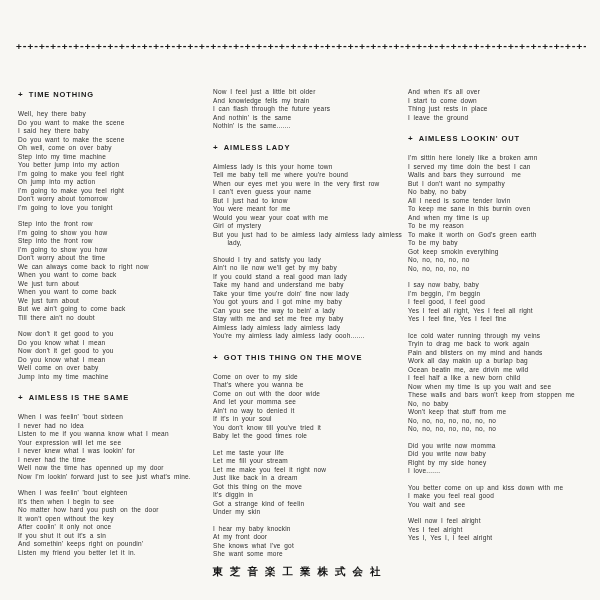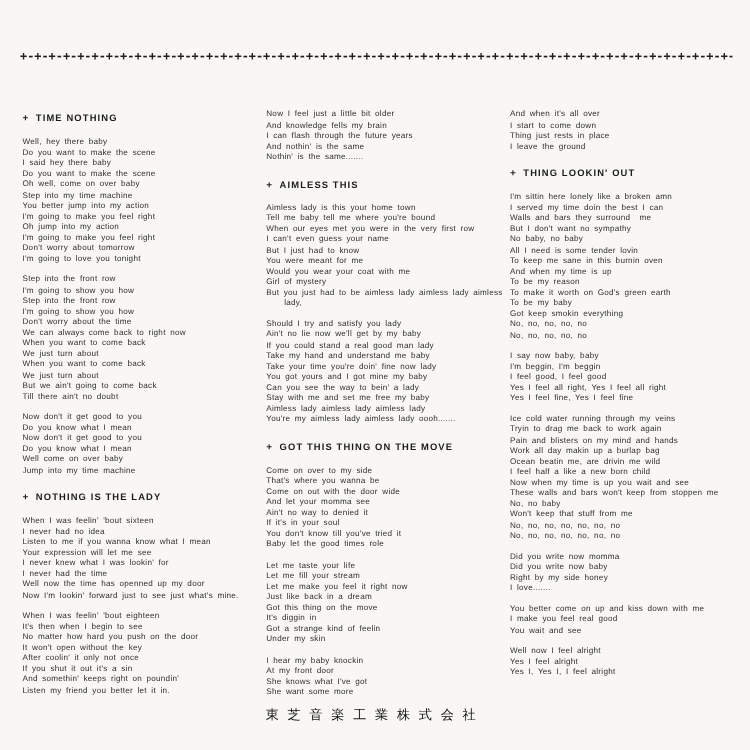--- a/index.html
+++ b/index.html
@@ -71,21 +71,21 @@
     white-space: pre;
     color: #2e2e2e;
   }
   .publisher {
     position: absolute;
     top: 565px;
     left: 0;
     right: 0;
     text-align: center;
     font-size: 10.5px;
-    font-weight: normal;
+    font-weight: bold;
     letter-spacing: 7px;
     color: #141414;
   }
 </style>
 </head>
 <body>
 
 <div class="border-row">+-+-+-+-+-+-+-+-+-+-+-+-+-+-+-+-+-+-+-+-+-+-+-+-+-+-+-+-+-+-+-+-+-+-+-+-+-+-+-+-+-+-+-+-+-+-+-+-+-+-+-+-+-+-+-+-+-+-+-+-+-+-+-+-+-+-+-+-+</div>
 
 <div class="columns" id="columns">
@@ -125,21 +125,21 @@
       <div class="verse">
         <p class="line">Now don't it get good to you</p>
         <p class="line">Do you know what I mean</p>
         <p class="line">Now don't it get good to you</p>
         <p class="line">Do you know what I mean</p>
         <p class="line">Well come on over baby</p>
         <p class="line">Jump into my time machine</p>
       </div>
       <h3 class="song-title">
         <span class="marker">+</span>
-        <span>NOTHING IS THE LADY</span>
+        <span>AIMLESS IS THE SAME</span>
       </h3>
       <div class="verse">
         <p class="line">When I was feelin' 'bout sixteen</p>
         <p class="line">I never had no idea</p>
         <p class="line">Listen to me if you wanna know what I mean</p>
         <p class="line">Your expression will let me see</p>
         <p class="line">I never knew what I was lookin' for</p>
         <p class="line">I never had the time</p>
         <p class="line">Well now the time has openned up my door</p>
         <p class="line">Now I'm lookin' forward just to see just what's mine.</p>
@@ -158,21 +158,21 @@
     <div class="col">
       <div class="verse">
         <p class="line">Now I feel just a little bit older</p>
         <p class="line">And knowledge fells my brain</p>
         <p class="line">I can flash through the future years</p>
         <p class="line">And nothin' is the same</p>
         <p class="line">Nothin' is the same.......</p>
       </div>
       <h3 class="song-title">
         <span class="marker">+</span>
-        <span>AIMLESS THIS</span>
+        <span>AIMLESS LADY</span>
       </h3>
       <div class="verse">
         <p class="line">Aimless lady is this your home town</p>
         <p class="line">Tell me baby tell me where you're bound</p>
         <p class="line">When our eyes met you were in the very first row</p>
         <p class="line">I can't even guess your name</p>
         <p class="line">But I just had to know</p>
         <p class="line">You were meant for me</p>
         <p class="line">Would you wear your coat with me</p>
         <p class="line">Girl of mystery</p>
@@ -224,21 +224,21 @@
     </div>
     <div class="col">
       <div class="verse">
         <p class="line">And when it's all over</p>
         <p class="line">I start to come down</p>
         <p class="line">Thing just rests in place</p>
         <p class="line">I leave the ground</p>
       </div>
       <h3 class="song-title">
         <span class="marker">+</span>
-        <span>THING LOOKIN' OUT</span>
+        <span>AIMLESS LOOKIN' OUT</span>
       </h3>
       <div class="verse">
         <p class="line">I'm sittin here lonely like a broken amn</p>
         <p class="line">I served my time doin the best I can</p>
         <p class="line">Walls and bars they surround  me</p>
         <p class="line">But I don't want no sympathy</p>
         <p class="line">No baby, no baby</p>
         <p class="line">All I need is some tender lovin</p>
         <p class="line">To keep me sane in this burnin oven</p>
         <p class="line">And when my time is up</p>

